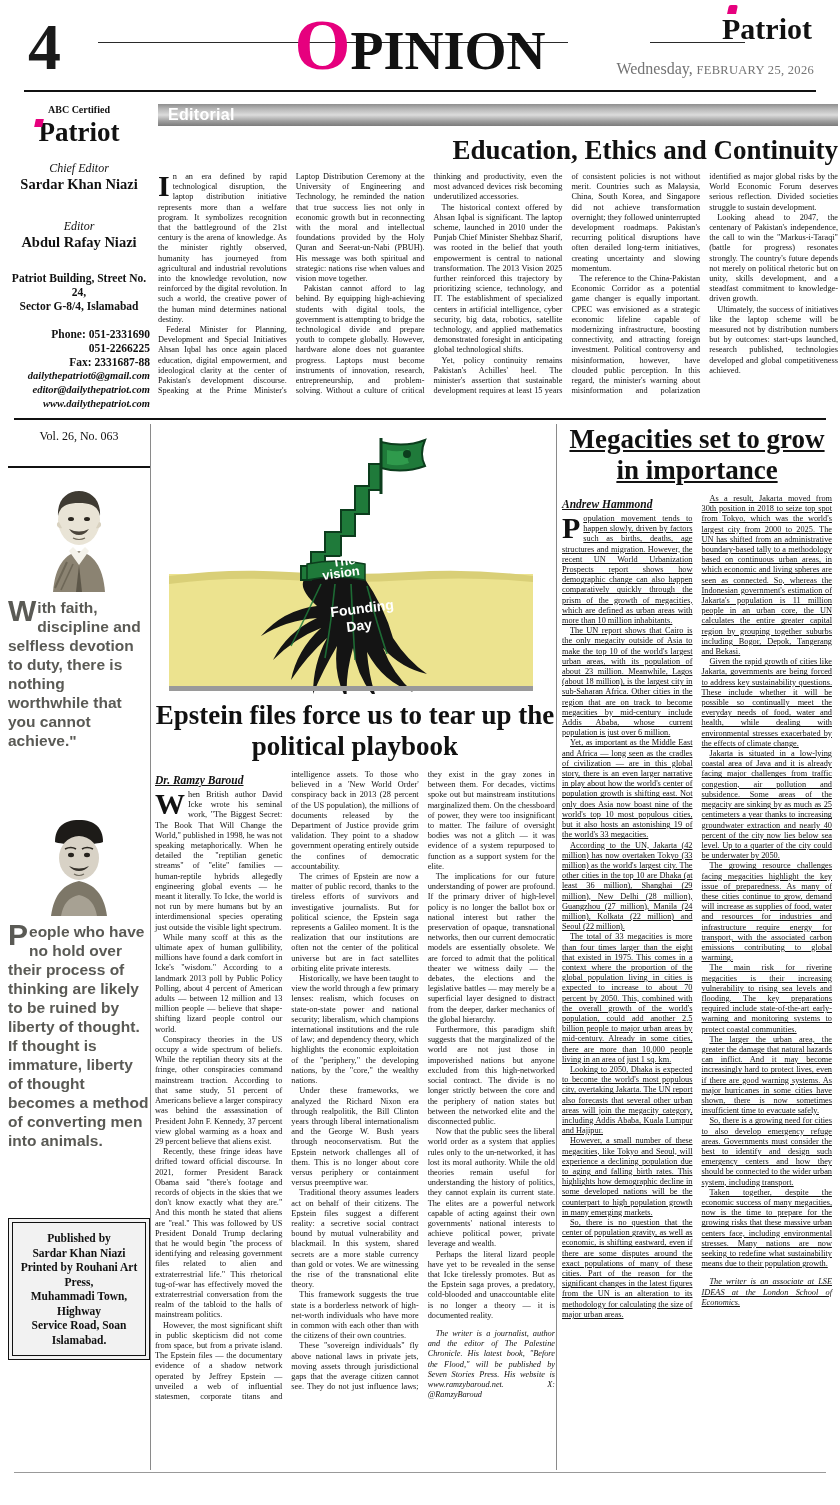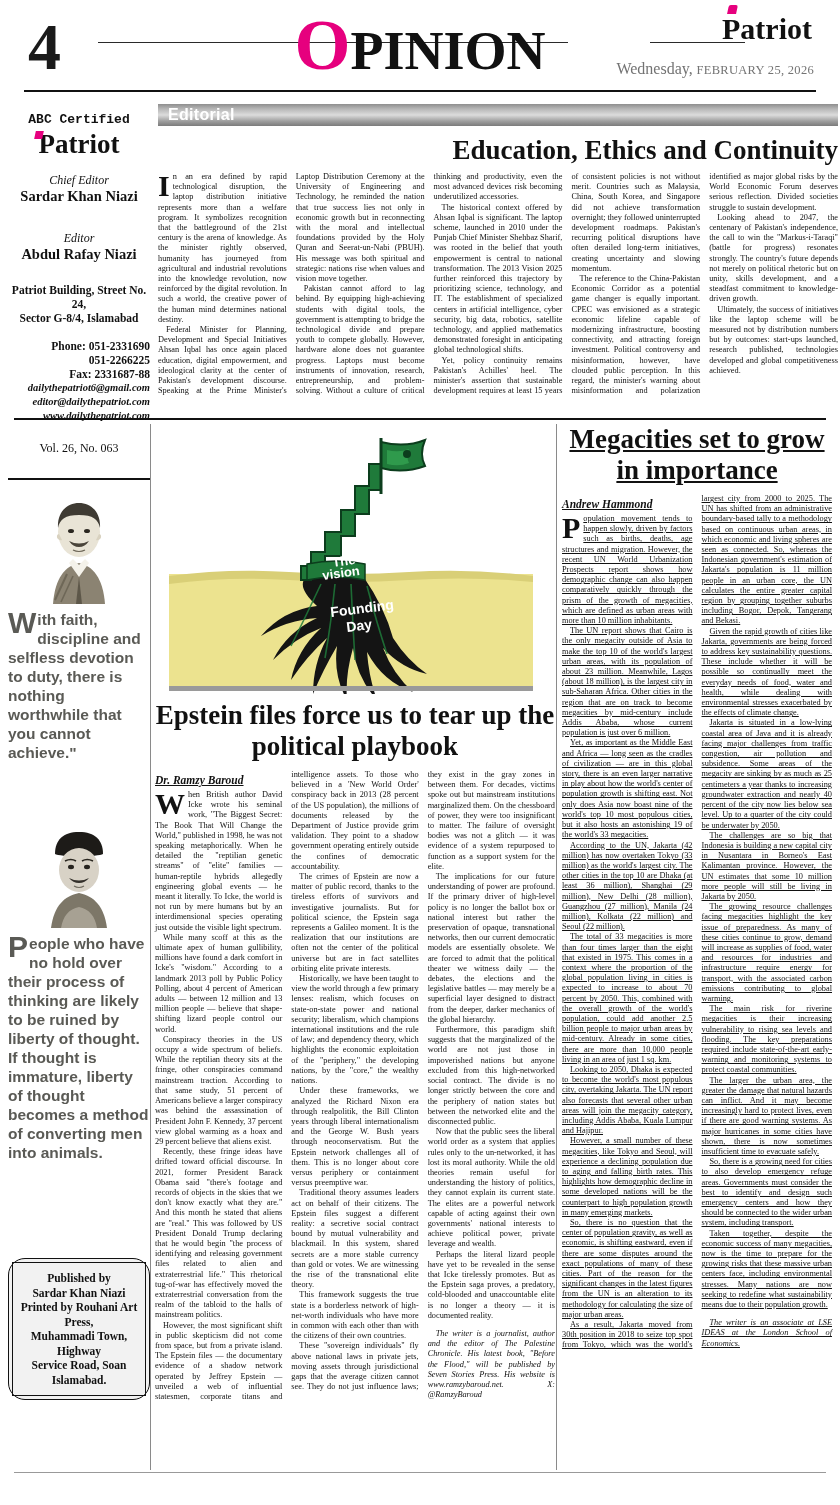--- a/index.html
+++ b/index.html
@@ -48,21 +48,21 @@
   .date-line {
     position:absolute; right: 16px; top: 60px;
     font-family:"Liberation Serif", serif; font-size: 15px; color:#737373; white-space:nowrap;
   }
   .date-line .wd { font-size: 16px; }
   .date-line .dt { font-size: 12.5px; letter-spacing: .3px; }
   .head-rule { position:absolute; left:14px; right:14px; top:90px; height:2px; background:#111; }
   .left-rail { position:absolute; left: 8px; top: 0; width: 142px; }
 
   
-  .abc { text-align:center; font-family:Liberation Mono, monospace; font-weight:700; font-size:13px; margin-top:16px; }
+  .abc { text-align:center; font-family:Liberation Serif, serif; font-weight:700; font-size:10px; margin-top:8px; }
   .sb-brand { text-align:center; font-family:"Liberation Serif", serif; font-weight:700; font-size:27px; line-height:30px; margin-top:2px; position:relative; }
   .sb-brand .dot { position:absolute; left: 27px; top: 2px; width:8px; height:8px; background:#e6007e; transform:skewX(-12deg); }
   .sb-role { text-align:center; font-style:italic; font-size:12px; margin-top:14px; }
   .sb-name { text-align:center; font-weight:700; font-size:14.5px; }
   .sb-addr { text-align:center; font-weight:700; font-size:11.5px; line-height:14px; margin-top:20px; }
   .sb-contact { text-align:right; font-weight:700; font-size:11.5px; line-height:14px; margin-top:14px; }
   .sb-contact .em { font-style:italic; font-weight:700; font-size:10.5px; display:block; }
   .sb-vol { text-align:center; font-weight:400; font-size:12px; margin-top:18px; }
   .rail-rule { height:2px; background:#111; margin-top:14px; }
 
@@ -213,21 +213,21 @@
         <path d="M38 58q10 5 20 0 -4 5 -10 5 -6 0 -10-5z" fill="#34302a"></path>
         <path d="M43 66q5 3 10 0" stroke="#6f6a5e" stroke-width="1.2" fill="none"></path>
         <path d="M20 108c3-22 13-32 28-35 15 3 25 13 28 35z" fill="#7d7768"></path>
         <path d="M30 108c2-12 8-19 18-21 10 2 16 9 18 21z" fill="#a7a193"></path>
       </svg>
       <div class="quote-text">
         <span class="dropq">P</span><span>eople who have no hold over their process of thinking are likely to be ruined by liberty of thought. If thought is immature, liberty of thought becomes a method of converting men into animals.</span>
       </div>
     </div>
 
-    <div class="pub-box" style="margin-top:96px;border-radius:17px;">
+    <div class="pub-box" style="margin-top:68px;">
       <div class="pub-box-inner">
         <div>Published by</div>
         <div>Sardar Khan Niazi</div>
         <div>Printed by Rouhani Art Press,</div>
         <div>Muhammadi Town, Highway</div>
         <div>Service Road, Soan Islamabad.</div>
       </div>
     </div>
   </div>
 
@@ -317,21 +317,20 @@
           <p>The UN report shows that Cairo is the only megacity outside of Asia to make the top 10 of the world's largest urban areas, with its population of about 23 million. Meanwhile, Lagos (about 18 million), is the largest city in sub-Saharan Africa. Other cities in the region that are on track to become megacities by mid-century include Addis Ababa, whose current population is just over 6 million.</p>
           <p>Yet, as important as the Middle East and Africa — long seen as the cradles of civilization — are in this global story, there is an even larger narrative in play about how the world's center of population growth is shifting east. Not only does Asia now boast nine of the world's top 10 most populous cities, but it also hosts an astonishing 19 of the world's 33 megacities.</p>
           <p>According to the UN, Jakarta (42 million) has now overtaken Tokyo (33 million) as the world's largest city. The other cities in the top 10 are Dhaka (at least 36 million), Shanghai (29 million), New Delhi (28 million), Guangzhou (27 million), Manila (24 million), Kolkata (22 million) and Seoul (22 million).</p>
           <p>The total of 33 megacities is more than four times larger than the eight that existed in 1975. This comes in a context where the proportion of the global population living in cities is expected to increase to about 70 percent by 2050. This, combined with the overall growth of the world's population, could add another 2.5 billion people to major urban areas by mid-century. Already in some cities, there are more than 10,000 people living in an area of just 1 sq. km.</p>
           <p>Looking to 2050, Dhaka is expected to become the world's most populous city, overtaking Jakarta. The UN report also forecasts that several other urban areas will join the megacity category, including Addis Ababa, Kuala Lumpur and Hajipur.</p>
           <p>However, a small number of these megacities, like Tokyo and Seoul, will experience a declining population due to aging and falling birth rates. This highlights how demographic decline in some developed nations will be the counterpart to high population growth in many emerging markets.</p>
           <p>So, there is no question that the center of population gravity, as well as economic, is shifting eastward, even if there are some disputes around the exact populations of many of these cities. Part of the reason for the significant changes in the latest figures from the UN is an alteration to its methodology for calculating the size of major urban areas.</p>
           <p>As a result, Jakarta moved from 30th position in 2018 to seize top spot from Tokyo, which was the world's largest city from 2000 to 2025. The UN has shifted from an administrative boundary-based tally to a methodology based on continuous urban areas, in which economic and living spheres are seen as connected. So, whereas the Indonesian government's estimation of Jakarta's population is 11 million people in an urban core, the UN calculates the entire greater capital region by grouping together suburbs including Bogor, Depok, Tangerang and Bekasi.</p>
           <p>Given the rapid growth of cities like Jakarta, governments are being forced to address key sustainability questions. These include whether it will be possible so continually meet the everyday needs of food, water and health, while dealing with environmental stresses exacerbated by the effects of climate change.</p>
           <p>Jakarta is situated in a low-lying coastal area of Java and it is already facing major challenges from traffic congestion, air pollution and subsidence. Some areas of the megacity are sinking by as much as 25 centimeters a year thanks to increasing groundwater extraction and nearly 40 percent of the city now lies below sea level. Up to a quarter of the city could be underwater by 2050.</p>
-          <p>The challenges are so big that Indonesia is building a new capital city in Nusantara in Borneo's East Kalimantan province. However, the UN estimates that some 10 million more people will still be living in Jakarta by 2050.</p>
           <p>The growing resource challenges facing megacities highlight the key issue of preparedness. As many of these cities continue to grow, demand will increase as supplies of food, water and resources for industries and infrastructure require energy for transport, with the associated carbon emissions contributing to global warming.</p>
           <p>The main risk for riverine megacities is their increasing vulnerability to rising sea levels and flooding. The key preparations required include state-of-the-art early-warning and monitoring systems to protect coastal communities.</p>
           <p>The larger the urban area, the greater the damage that natural hazards can inflict. And it may become increasingly hard to protect lives, even if there are good warning systems. As major hurricanes in some cities have shown, there is now sometimes insufficient time to evacuate safely.</p>
           <p>So, there is a growing need for cities to also develop emergency refuge areas. Governments must consider the best to identify and design such emergency centers and how they should be connected to the wider urban system, including transport.</p>
           <p>Taken together, despite the economic success of many megacities, now is the time to prepare for the growing risks that these massive urban centers face, including environmental stresses. Many nations are now seeking to redefine what sustainability means due to their population growth.</p>
         </div>
       <div class="writer-note">The writer is an associate at LSE IDEAS at the London School of Economics.</div>
     </div>
   </div>
 

